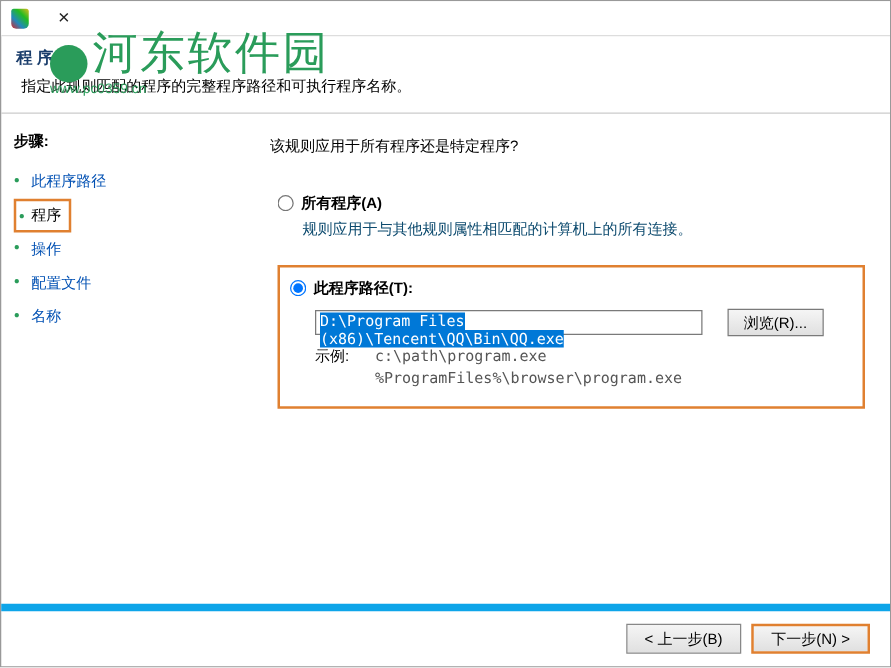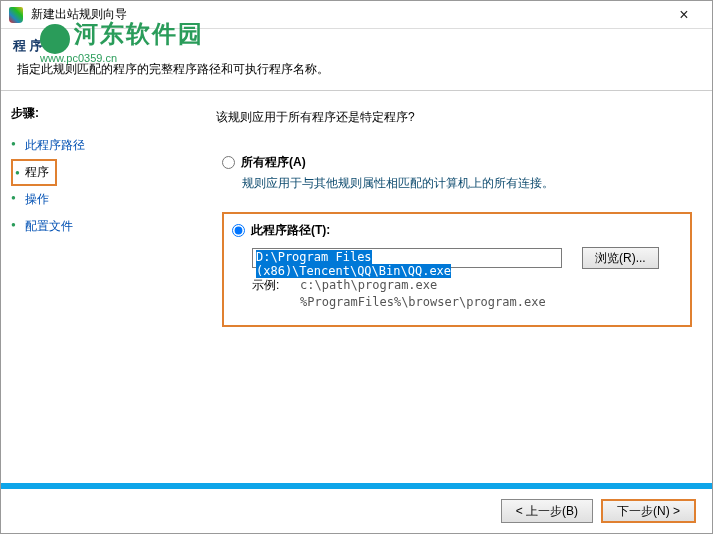--- a/index.html
+++ b/index.html
@@ -6,21 +6,21 @@
     body { font-family: "Microsoft YaHei", "SimSun", sans-serif; font-size: 12px; background: #fff; width: 713px; height: 534px; overflow: hidden; position: relative; }
     
     .window { width: 713px; height: 534px; border: 1px solid #999; background: #fff; display: flex; flex-direction: column; }
     
     .titlebar { height: 28px; display: flex; align-items: center; padding: 0 8px; background: #fff; border-bottom: 1px solid #ddd; }
     .titlebar .icon { width: 16px; height: 16px; margin-right: 6px; }
     .titlebar .title { flex: 1; font-size: 12px; color: #000; }
     .titlebar .close { width: 40px; text-align: center; font-size: 16px; cursor: pointer; color: #222; }
     
     .watermark { position: absolute; top: 18px; left: 40px; z-index: 10; pointer-events: none; }
-    .watermark .logo-text { font-size: 24px; font-weight: bold; color: #2a9c5a; letter-spacing: 2px; }
+    .watermark .logo-text { font-size: 36px; font-weight: normal; color: #2a9c5a; letter-spacing: 2px; }
     .watermark .logo-sub { font-size: 11px; color: #2a9c5a; margin-top: -2px; }
     .watermark .logo-circle { display: inline-block; width: 30px; height: 30px; border-radius: 50%; background: #2a9c5a; vertical-align: middle; margin-right: 4px; }
     
     .header { padding: 8px 12px 12px 12px; }
     .header h1 { font-size: 13px; font-weight: bold; color: #1a3d6b; margin-bottom: 6px; }
     .header p { font-size: 12px; color: #000; margin-left: 4px; }
     
     .separator { height: 1px; background: #ccc; margin: 0; }
     
     .body { flex: 1; display: flex; }
@@ -60,21 +60,20 @@
     .footer button.next { border: 2px solid #e08030; }
     
     .shield-icon { display: inline-block; width: 14px; height: 16px; background: linear-gradient(45deg, #d22, #28b, #2b2, #db2); border-radius: 2px 2px 4px 4px; }
   </style>
 </head>
 <body>
 
 <div class="window">
   <div class="titlebar">
     <span class="icon"><span class="shield-icon"></span></span>
-    <span class="title">新建出站规则向导</span>
     <span class="close">×</span>
   </div>
 
   <div class="watermark">
     <div><span class="logo-circle"></span><span class="logo-text">河东软件园</span></div>
     <div class="logo-sub">www.pc0359.cn</div>
   </div>
 
   <div class="header">
     <h1>程 序</h1>
@@ -84,20 +83,21 @@
   <div class="separator"></div>
 
   <div class="body">
     <div class="sidebar">
       <h3>步骤:</h3>
       <ul>
         <li><a>此程序路径</a></li>
         <li class="active"><span>程序</span></li>
         <li><a>操作</a></li>
         <li><a>配置文件</a></li>
+        <li><a>名称</a></li>
       </ul>
     </div>
 
     <div class="content">
       <div class="question">该规则应用于所有程序还是特定程序?</div>
 
       <div class="radio-group">
         <div class="radio-item">
           <div class="radio-row">
             <input type="radio" name="prog" style="">

